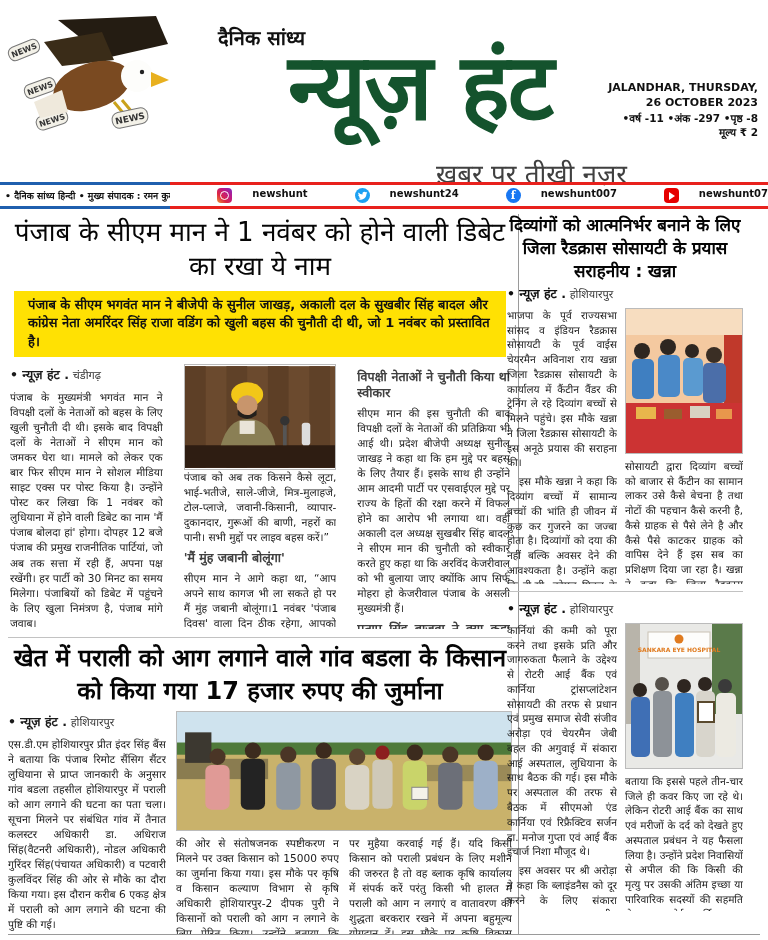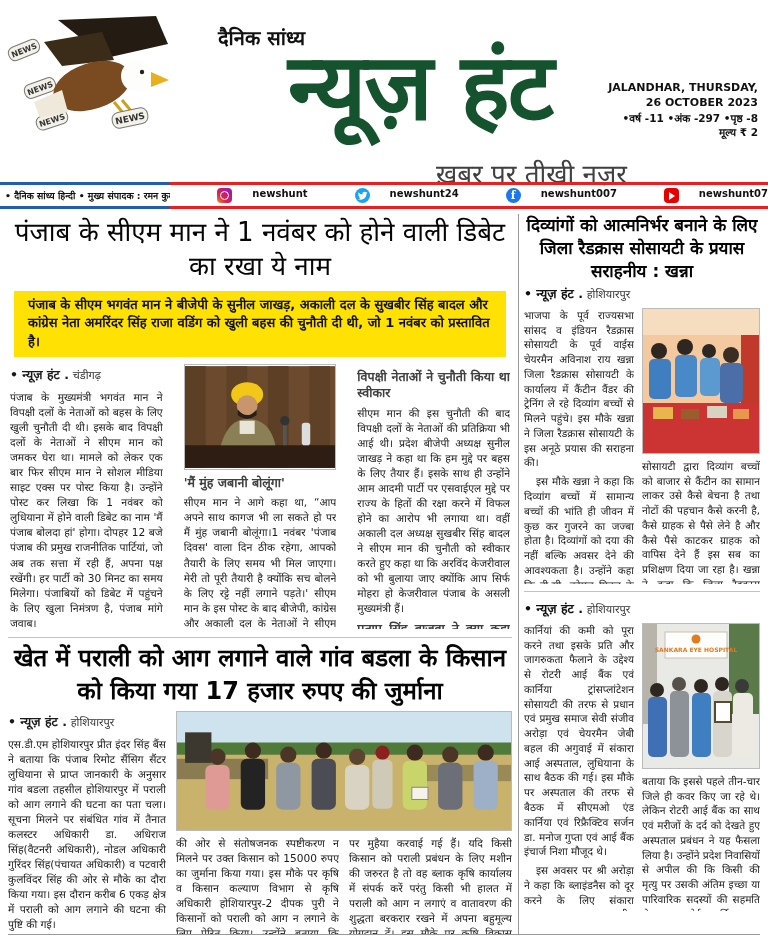--- a/index.html
+++ b/index.html
@@ -29,21 +29,21 @@
   .ic-ig{border-radius:4px;background:linear-gradient(45deg,#f09433,#dc2743,#bc1888,#7b2bbd);}
   .ic-ig span{display:block;width:7px;height:7px;border:1.6px solid #fff;border-radius:50%;}
   .ic-tw{background:#1da1f2;}
   .ic-fb{background:#1877f2;color:#fff;font-size:11px;font-weight:800;font-family:"DejaVu Serif",serif;}
   .ic-yt{border-radius:4px;background:#e60000;}
   .ic-yt span{display:block;width:0;height:0;border-left:6px solid #fff;border-top:4px solid transparent;border-bottom:4px solid transparent;margin-left:2px;}
   
   .v-divider{position:absolute;left:518px;top:214px;width:1px;height:720px;background:#9a9a9a;}
   .bottom-rule{position:absolute;left:8px;width:752px;top:934px;height:1px;background:#9a9a9a;}
   .left-region{position:absolute;left:8px;top:212px;width:504px;height:722px;overflow:hidden;}
-  .right-region{position:absolute;left:524px;top:214px;width:236px;height:720px;overflow:hidden;}
+  .right-region{position:absolute;left:507px;top:214px;width:236px;height:720px;overflow:hidden;}
   
   .byline{font-size:12px;margin:2px 0 6px;}
   .byline b{font-size:12.5px;}
   .byline .loc{color:#333;font-size:11px;}
   .bodytxt{font-size:10.6px;line-height:1.42;text-align:justify;color:#1b1b1b;}
   .bodytxt p{margin:0 0 4px;}
   .p-ind{text-indent:12px;}
   .subhead{font-size:12.5px;font-weight:800;margin:5px 0 4px;color:#404040;line-height:1.3;}
   .photo{display:block;width:100%;border:1px solid #bbb;box-sizing:border-box;}
   
@@ -174,20 +174,21 @@
             <rect y="84" width="160" height="24" fill="#2e1d12"></rect>
             <ellipse cx="66" cy="30" rx="17" ry="13" fill="#f2c718"></ellipse>
             <ellipse cx="66" cy="42" rx="11" ry="11" fill="#c8956c"></ellipse>
             <path d="M56,46 Q66,58 76,46 L76,52 Q66,60 56,52 Z" fill="#24201c"></path>
             <path d="M38,84 Q46,56 66,56 Q90,56 96,84 Z" fill="#8a7f55"></path>
             <rect x="58" y="58" width="16" height="14" fill="#e9e4d8"></rect>
             <rect x="104" y="62" width="4" height="22" fill="#555"></rect>
               <circle cx="106" cy="58" r="5" fill="#333"></circle>
             <rect x="124" y="60" width="9" height="24" rx="3" fill="#ddd"></rect>
           </svg>
+          <p>पंजाब को अब तक किसने कैसे लूटा, भाई-भतीजे, साले-जीजे, मित्र-मुलाहजे, टोल-प्लाजे, जवानी-किसानी, व्यापार-दुकानदार, गुरूओं की बाणी, नहरों का पानी। सभी मुद्दों पर लाइव बहस करें।”</p>
           <div class="subhead">'मैं मुंह जबानी बोलूंगा'</div>
           <p>सीएम मान ने आगे कहा था, “आप अपने साथ कागज भी ला सकते हो पर मैं मुंह जबानी बोलूंगा।1 नवंबर 'पंजाब दिवस' वाला दिन ठीक रहेगा, आपको तैयारी के लिए समय भी मिल जाएगा। मेरी तो पूरी तैयारी है क्योंकि सच बोलने के लिए रट्टे नहीं लगाने पड़ते।' सीएम मान के इस पोस्ट के बाद बीजेपी, कांग्रेस और अकाली दल के नेताओं ने सीएम मान पर जमकर निशाना साधा था।</p>
         </div>
         <div class="s1-col bodytxt">
           <div class="subhead">विपक्षी नेताओं ने चुनौती किया था स्वीकार</div>
           <p>सीएम मान की इस चुनौती की बाद विपक्षी दलों के नेताओं की प्रतिक्रिया भी आई थी। प्रदेश बीजेपी अध्यक्ष सुनील जाखड़ ने कहा था कि हम मुद्दे पर बहस के लिए तैयार हैं। इसके साथ ही उन्होंने आम आदमी पार्टी पर एसवाईएल मुद्दे पर राज्य के हितों की रक्षा करने में विफल होने का आरोप भी लगाया था। वहीं अकाली दल अध्यक्ष सुखबीर सिंह बादल ने सीएम मान की चुनौती को स्वीकार करते हुए कहा था कि अरविंद केजरीवाल को भी बुलाया जाए क्योंकि आप सिर्फ मोहरा हो केजरीवाल पंजाब के असली मुख्यमंत्री हैं।</p>
           <div class="subhead">प्रताप सिंह बाजवा ने क्या कहा था?</div>
 
         </div>
       </div>

